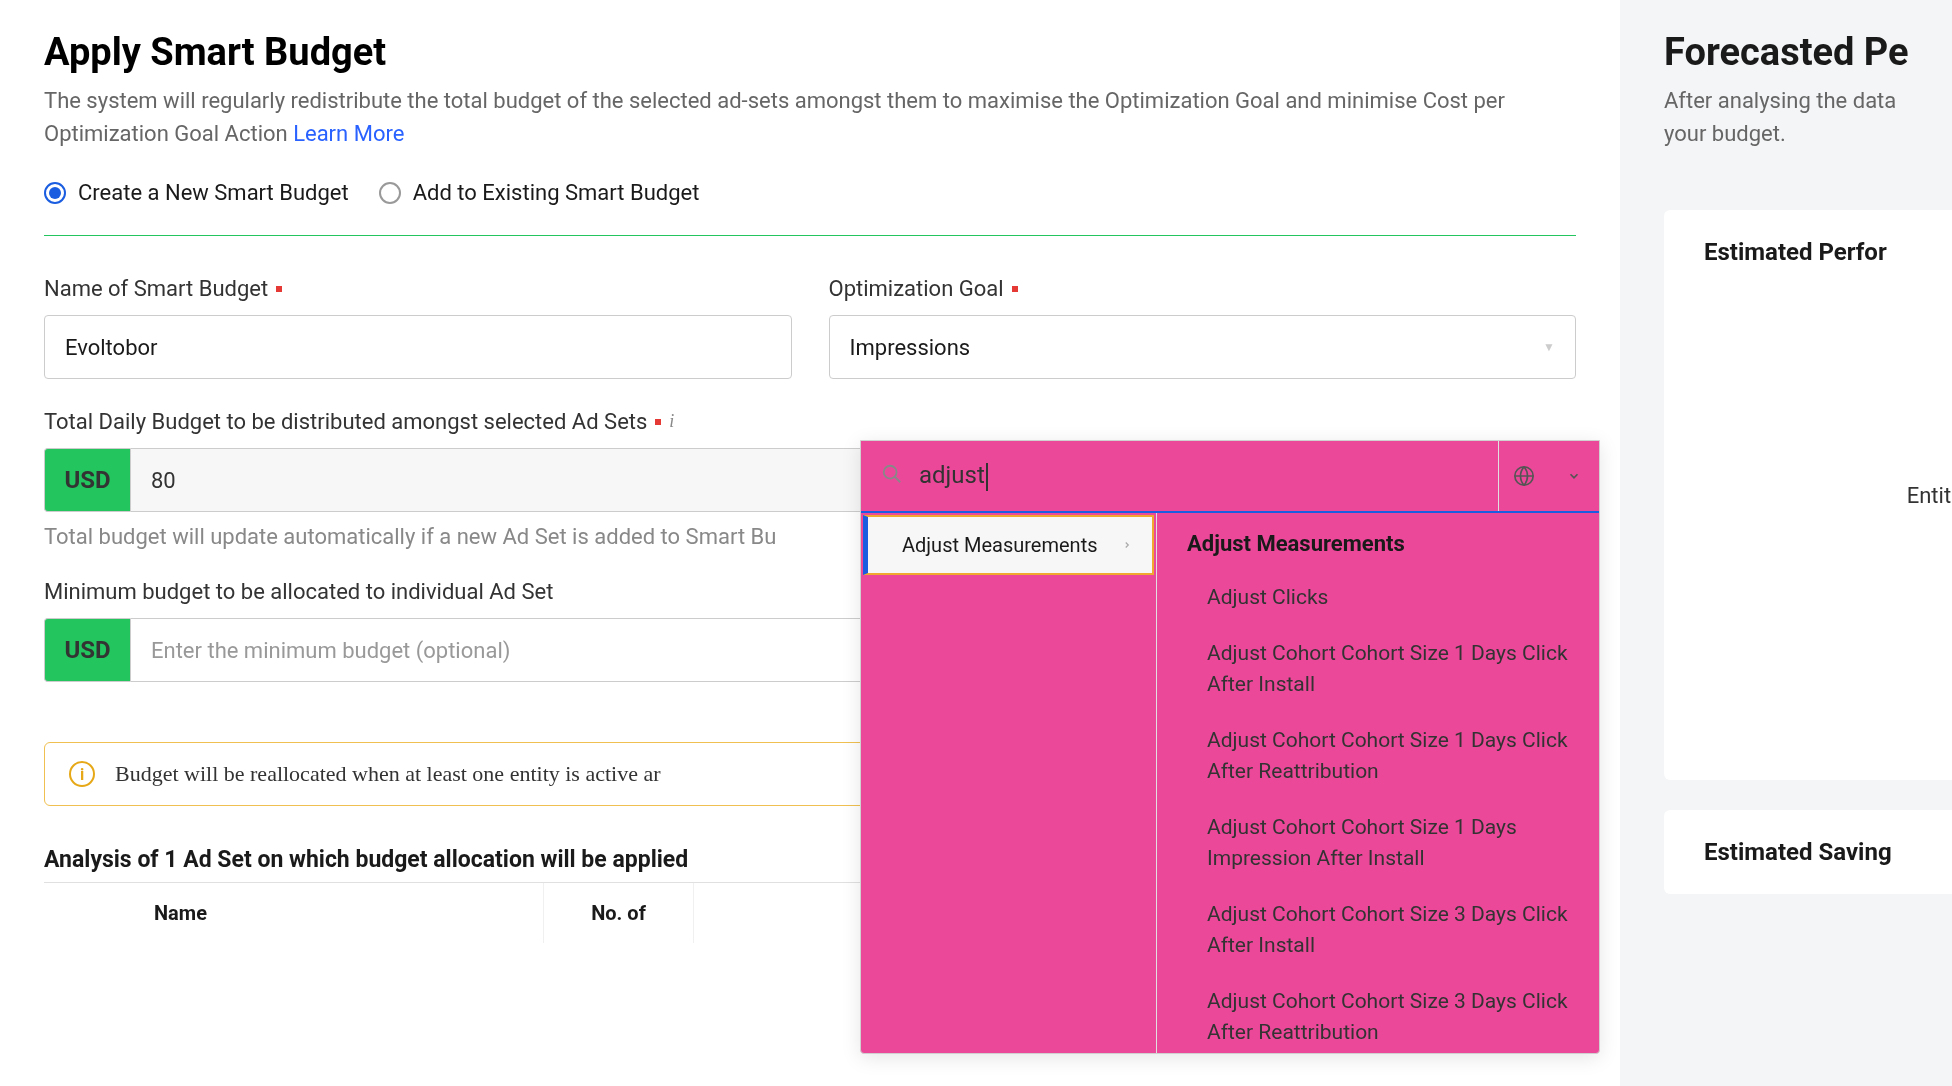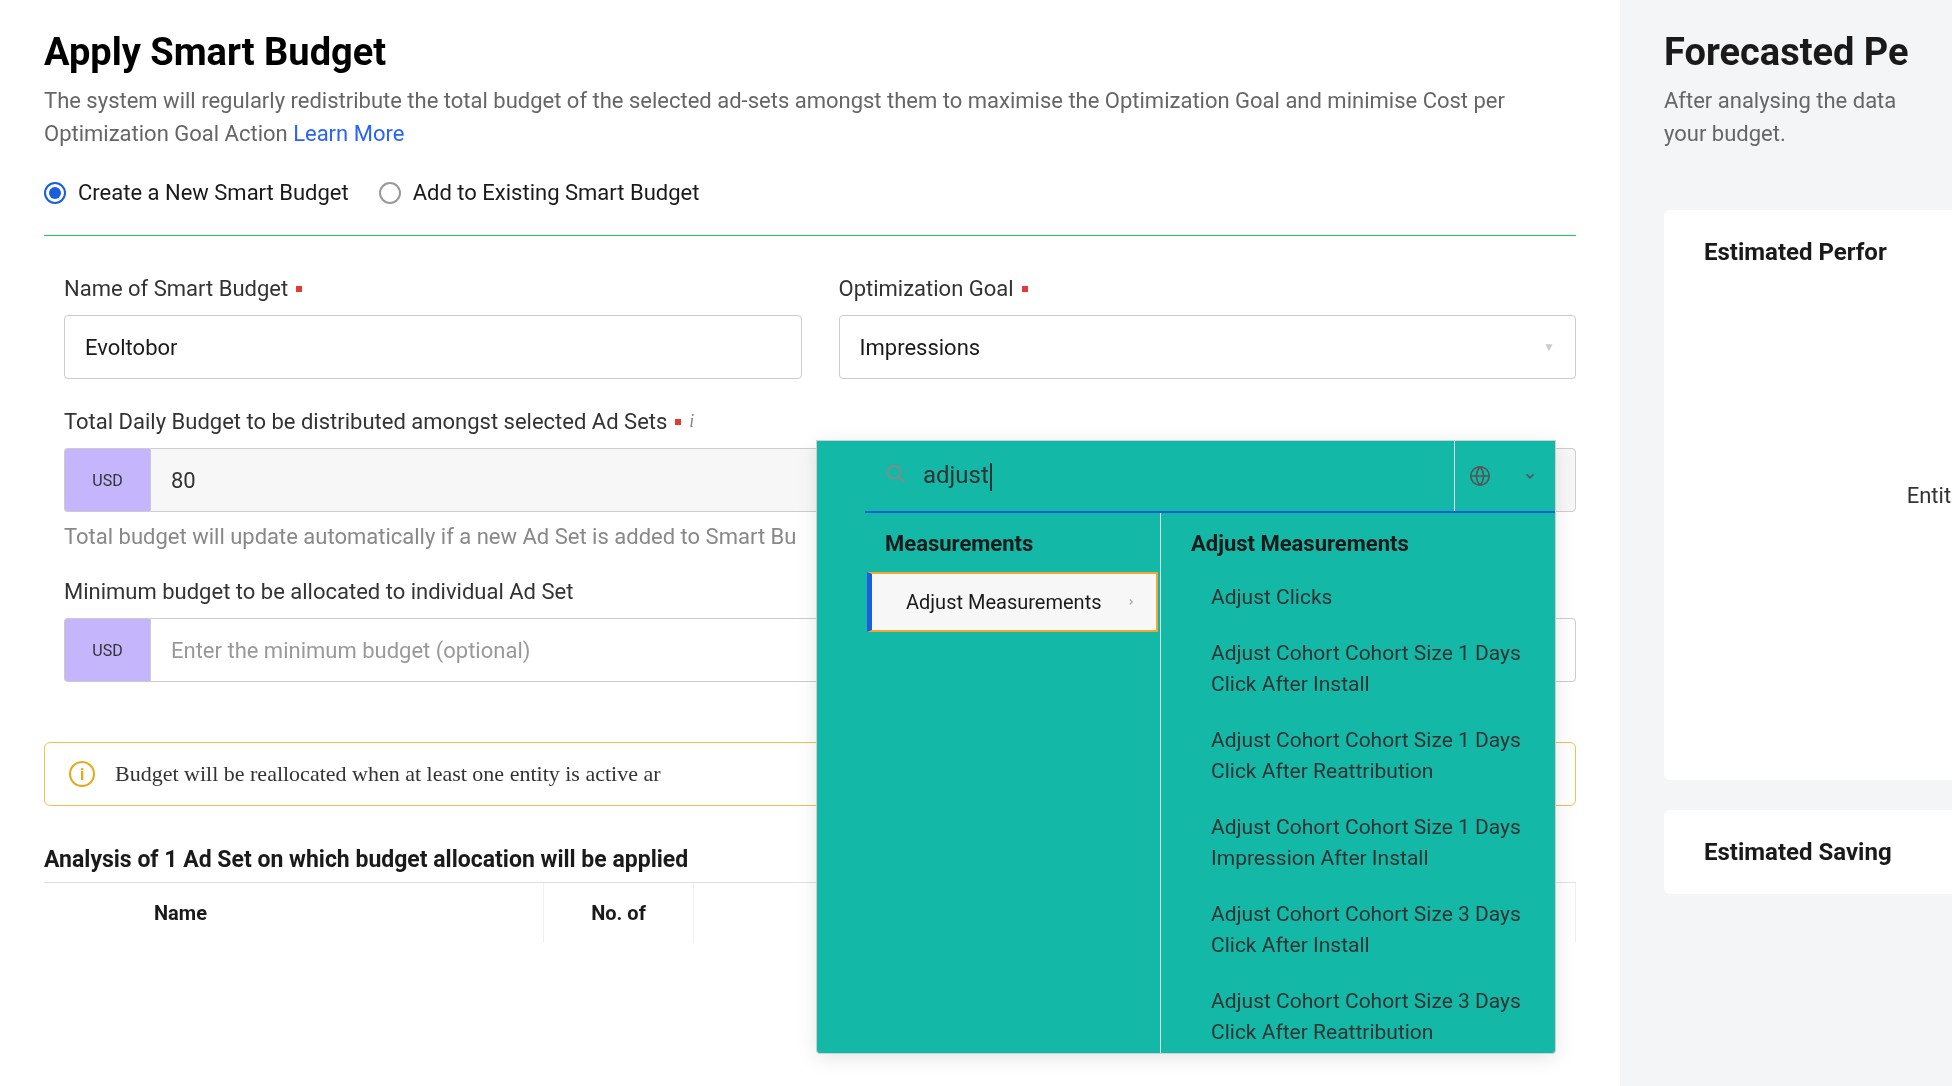--- a/index.html
+++ b/index.html
@@ -74,21 +74,20 @@
     .radio-dot {
       width: 12px;
       height: 12px;
       border-radius: 50%;
       background: #1a5de0;
     }
     .form-row {
       display: flex;
       gap: 37px;
       margin-bottom: 30px;
-      margin-left: 20px;
     }
     .form-group {
       flex: 1;
     }
     .field-label {
       font-size: 22px;
       color: #333;
       margin-bottom: 14px;
       display: flex;
       align-items: center;
@@ -122,26 +121,27 @@
     .input-group {
       display: flex;
       width: 100%;
     }
     .input-prefix {
       width: 86px;
       height: 64px;
       border: 1px solid #ccc;
       border-right: none;
       border-radius: 4px 0 0 4px;
-      background: #c4b5fd;
+      background: #22c55e;
       display: flex;
       align-items: center;
       justify-content: center;
-      font-size: 16px;
-      color: #333;
+      font-size: 24px;
+      color: #333;
+      font-weight: bold;
     }
     .input-group .text-input {
       border-radius: 0 4px 4px 0;
       flex: 1;
     }
     .input-group .text-input.disabled {
       background: #f7f7f7;
       color: #333;
     }
     .placeholder {
@@ -203,28 +203,27 @@
     }
     .th-name { flex: 0 0 500px; text-align: left; padding-left: 110px;}
     .th-spent { flex: 0 0 150px; }
     .th-noof { flex: 0 0 150px; }
     .th-proposed { flex: 1; text-align: right; padding-right: 60px;}
 
     
     .dropdown {
       position: absolute;
       top: 440px;
-      left: 816px;
+      left: 860px;
       width: 740px;
-      background: #14b8a6;
+      background: #ec4899;
       border: 1px solid #d0d0d0;
       border-radius: 0 0 4px 4px;
       box-shadow: 0 4px 20px rgba(0,0,0,0.1);
       z-index: 100;
-      padding-left: 48px;
     }
     .dropdown-search-row {
       display: flex;
       border-bottom: 2px solid #1a5de0;
     }
     .dropdown-search {
       flex: 1;
       display: flex;
       align-items: center;
       padding: 0 20px;
@@ -463,21 +462,20 @@
         </div>
         <div class="toolbar-btn">
           <svg width="14" height="14" viewBox="0 0 24 24" fill="none" stroke="#555" stroke-width="3">
               <polyline points="6 9 12 15 18 9"></polyline>
             </svg>
         </div>
       </div>
     </div>
     <div class="dropdown-body">
       <div class="dropdown-left">
-        <div class="category-header">Measurements</div>
         <div class="category-item active">
           <span>Adjust Measurements</span>
           <span class="chevron-right">
             <svg width="10" height="14" viewBox="0 0 24 24" fill="none" stroke="#aaa" stroke-width="3">
                 <polyline points="9 6 15 12 9 18"></polyline>
               </svg>
           </span>
         </div>
       </div>
       <div class="dropdown-right">

